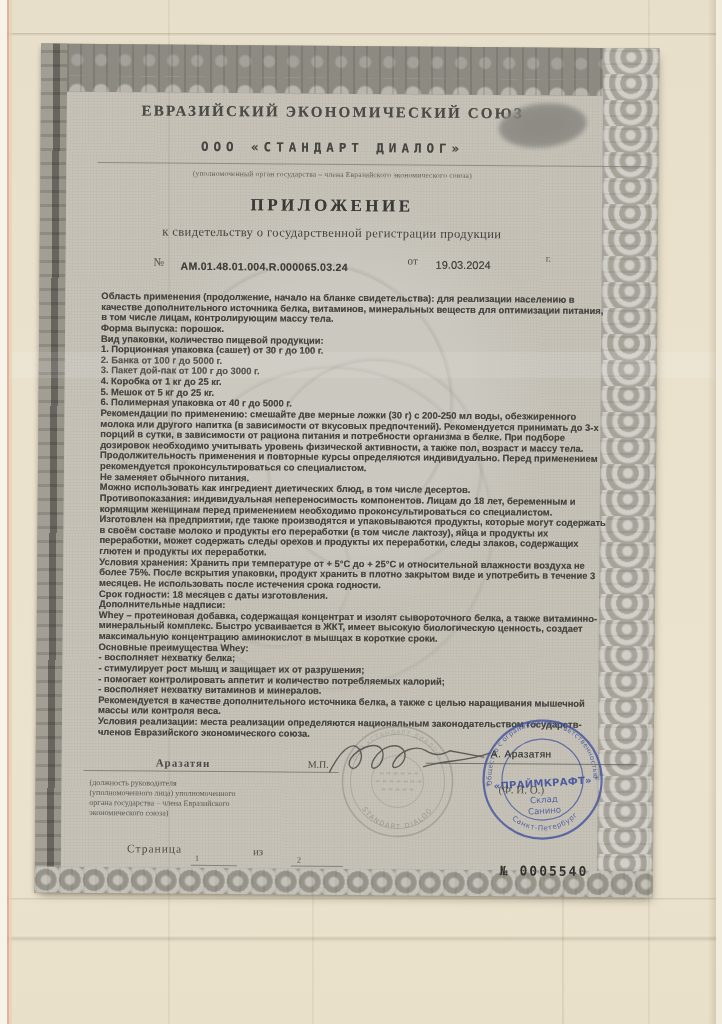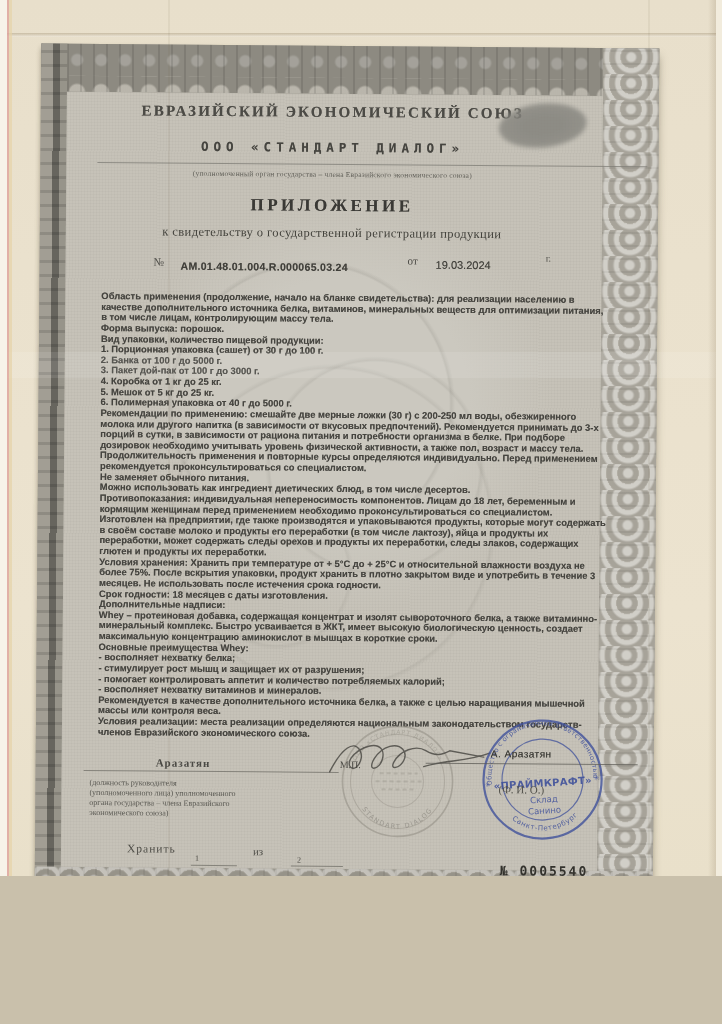--- a/index.html
+++ b/index.html
@@ -1,16 +1,16 @@
 <!DOCTYPE html>
 <html><head>
 <meta charset="utf-8">
 <style>
   html,body{margin:0;padding:0;background:#c9c0ab;}
-  .scan{position:relative;width:722px;height:876px;overflow:hidden;
+  .scan{position:relative;width:722px;height:1024px;overflow:hidden;
         background:linear-gradient(180deg,#e8dfcb 0%,#eae1cd 30%,#ece3cf 70%,#e9e0ca 100%);
         font-family:"Liberation Serif",serif;}
   
   .edge-white{position:absolute;left:0;top:0;width:7px;height:100%;background:#f7f3e9;z-index:9;}
   .edge-pink{position:absolute;left:7px;top:0;width:2px;height:100%;background:#dfa49c;opacity:.8;z-index:9;}
   .edge-yellow{position:absolute;left:9px;top:0;width:3px;height:100%;background:#e6d3a8;opacity:.7;z-index:9;}
   .edge-right{position:absolute;right:0;top:0;width:6px;height:100%;background:#f2ecdd;z-index:9;}
   .edge-right-crease{position:absolute;right:6px;top:0;width:8px;height:100%;
         background:linear-gradient(90deg,transparent,rgba(120,100,70,.18));z-index:9;}
   
@@ -83,21 +83,21 @@
   .t-date{left:396px;top:212px;font-family:"Liberation Sans",sans-serif;font-size:11px;font-weight:normal;
           color:#403f3a;text-shadow:0 0 .4px rgba(64,63,58,.5);}
   .t-g{left:506px;top:205px;font-size:10px;color:#53524c;}
   .body-lines{left:62px;top:247px;width:512px;font-family:"Liberation Sans",sans-serif;
           font-size:9.4px;font-weight:bold;line-height:10.62px;color:#45443f;
           letter-spacing:0;text-shadow:0 0 .45px rgba(69,68,63,.55);white-space:nowrap;}
   
   .t-director{left:120px;top:712px;font-size:11px;letter-spacing:1px;color:#4a4944;font-weight:bold;}
   .dir-line{left:48px;top:726px;width:255px;height:1px;background:#6b6a63;opacity:.7;}
   .pos-caption{left:54px;top:734px;font-size:8px;line-height:10px;color:#585751;}
-  .t-mp{left:272px;top:713px;font-size:10px;color:#4a4944;margin-left:32px;}
+  .t-mp{left:272px;top:713px;font-size:10px;color:#4a4944;}
   .fio-line{left:390px;top:716px;width:212px;height:1px;background:#5b5a54;opacity:.75;z-index:6;}
   .t-signer{left:455px;top:701px;font-family:"Liberation Sans",sans-serif;font-size:10px;font-weight:normal;
             color:#3b3a35;letter-spacing:.5px;z-index:6;text-shadow:0 0 .5px rgba(59,58,53,.7);}
   .t-fiocap{left:463px;top:736px;font-size:11px;color:#53524c;z-index:6;font-family:Liberation Serif, serif;}
   .stamp-gray{left:302px;top:675px;z-index:4;}
   .stamp-blue{left:437px;top:662px;z-index:5;transform:rotate(-4deg);}
   .sig{left:288px;top:688px;z-index:5;}
   .oval-blob{left:458px;top:56px;width:88px;height:44px;border-radius:50%;
              background:radial-gradient(#807f79 30%,#8d8c85);filter:blur(2px);opacity:.8;
              transform:rotate(-6deg);z-index:3;}
@@ -257,21 +257,21 @@
           <textPath href="#bBot" startOffset="50%" text-anchor="middle">Санкт-Петербург</textPath>
         </text>
         <text x="12" y="74" font-size="7" fill="#40519b" opacity=".8">✳</text>
         <text x="121" y="74" font-size="7" fill="#40519b" opacity=".8">✳</text>
         <text x="70" y="77" text-anchor="middle" font-size="10" font-weight="bold" fill="#40519b" opacity=".9" letter-spacing=".3">«ПРАЙМКРАФТ»</text>
         <text x="70" y="93" text-anchor="middle" font-size="8.5" fill="#40519b" opacity=".85">Склад</text>
         <text x="70" y="104" text-anchor="middle" font-size="8.5" fill="#40519b" opacity=".85">Санино</text>
       </svg>
 
       <div class="abs t-blankno">№ 0005540</div>
-      <div class="abs t-page">Хранить</div>
+      <div class="abs t-page">Страница</div>
       <div class="abs t-p1">1</div>
       <div class="abs pg-line1"></div>
       <div class="abs t-iz">из</div>
       <div class="abs t-p2">2</div>
       <div class="abs pg-line2"></div>
     </div>
   </div>
 </div>
 
 </body></html>

